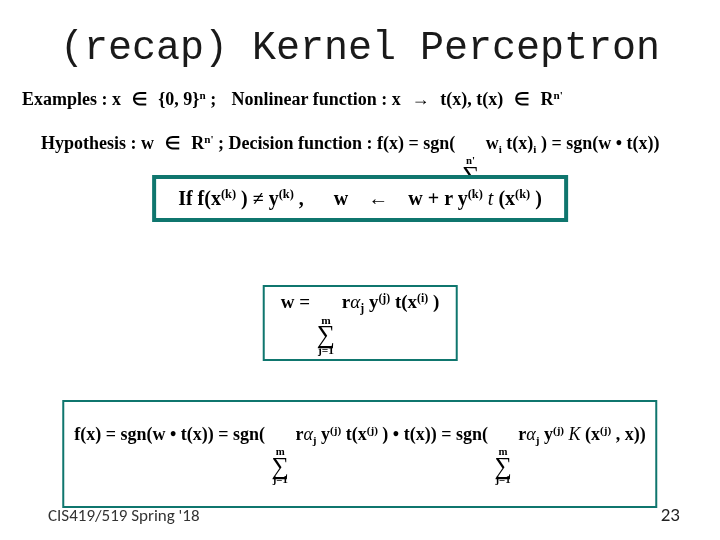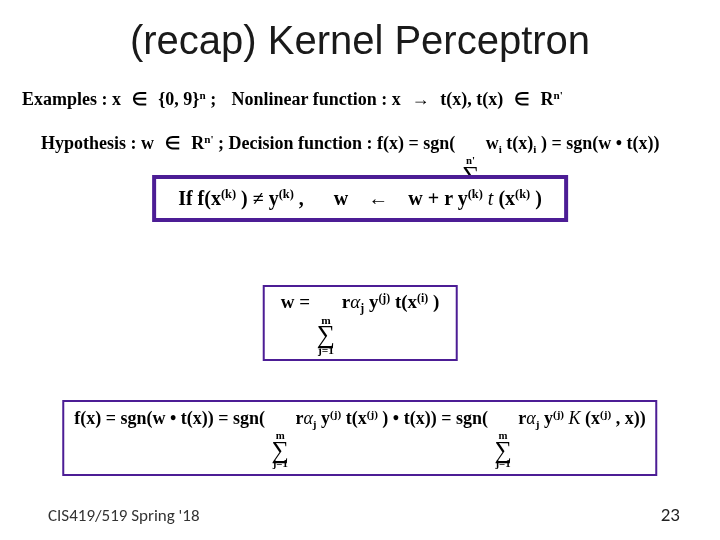--- a/index.html
+++ b/index.html
@@ -2,44 +2,44 @@
 <html><head>
 <meta charset="utf-8">
 <style>
   * { box-sizing: border-box; margin: 0; padding: 0; }
   html, body { width: 720px; height: 540px; font-family: "Times New Roman", Times, serif; }
   body { background: #fff; position: relative; }
 
   .slide { width: 720px; height: 540px; position: relative; overflow: hidden; }
 
   .title {
-    font-family: Liberation Sans, sans-serif;
+    font-family: Liberation Mono, monospace;
     font-size: 40px;
     color: #1a1a1a;
     text-align: center;
-    padding-top: 18px;
+    padding-top: 26px;
     letter-spacing: 0px;
   }
 
   .math {
     font-family: "Times New Roman", Times, serif;
     font-weight: bold;
     white-space: nowrap;
   }
 
   .line1, .line2 {
     position: absolute;
     left: 22px;
     font-size: 18px;
   }
   .line1 { top: 88px; }
   .line2 { top: 132px; margin-left: 19px; }
 
   .box {
-    border: 4px solid #4c1d95;
+    border: 4px solid #0f766e;
     padding: 8px 22px;
     text-align: center;
     font-size: 20px;
     background: #fff;
   }
   .box.thin { border-width: 2px; }
 
   .box-update {
     position: absolute;
     top: 175px;
@@ -55,21 +55,21 @@
     font-size: 19px;
     padding: 4px 16px;
   }
 
   .box-f {
     position: absolute;
     top: 400px;
     left: 50%;
     transform: translateX(-50%);
     font-size: 18px;
-    padding: 6px 10px;
+    padding: 22px 10px;
     white-space: nowrap;
   }
 
   .footer-left {
     position: absolute;
     left: 22px;
     bottom: 14px;
     font-family: "Calibri", "Segoe UI", Arial, sans-serif;
     font-size: 17px;
     color: #333;

